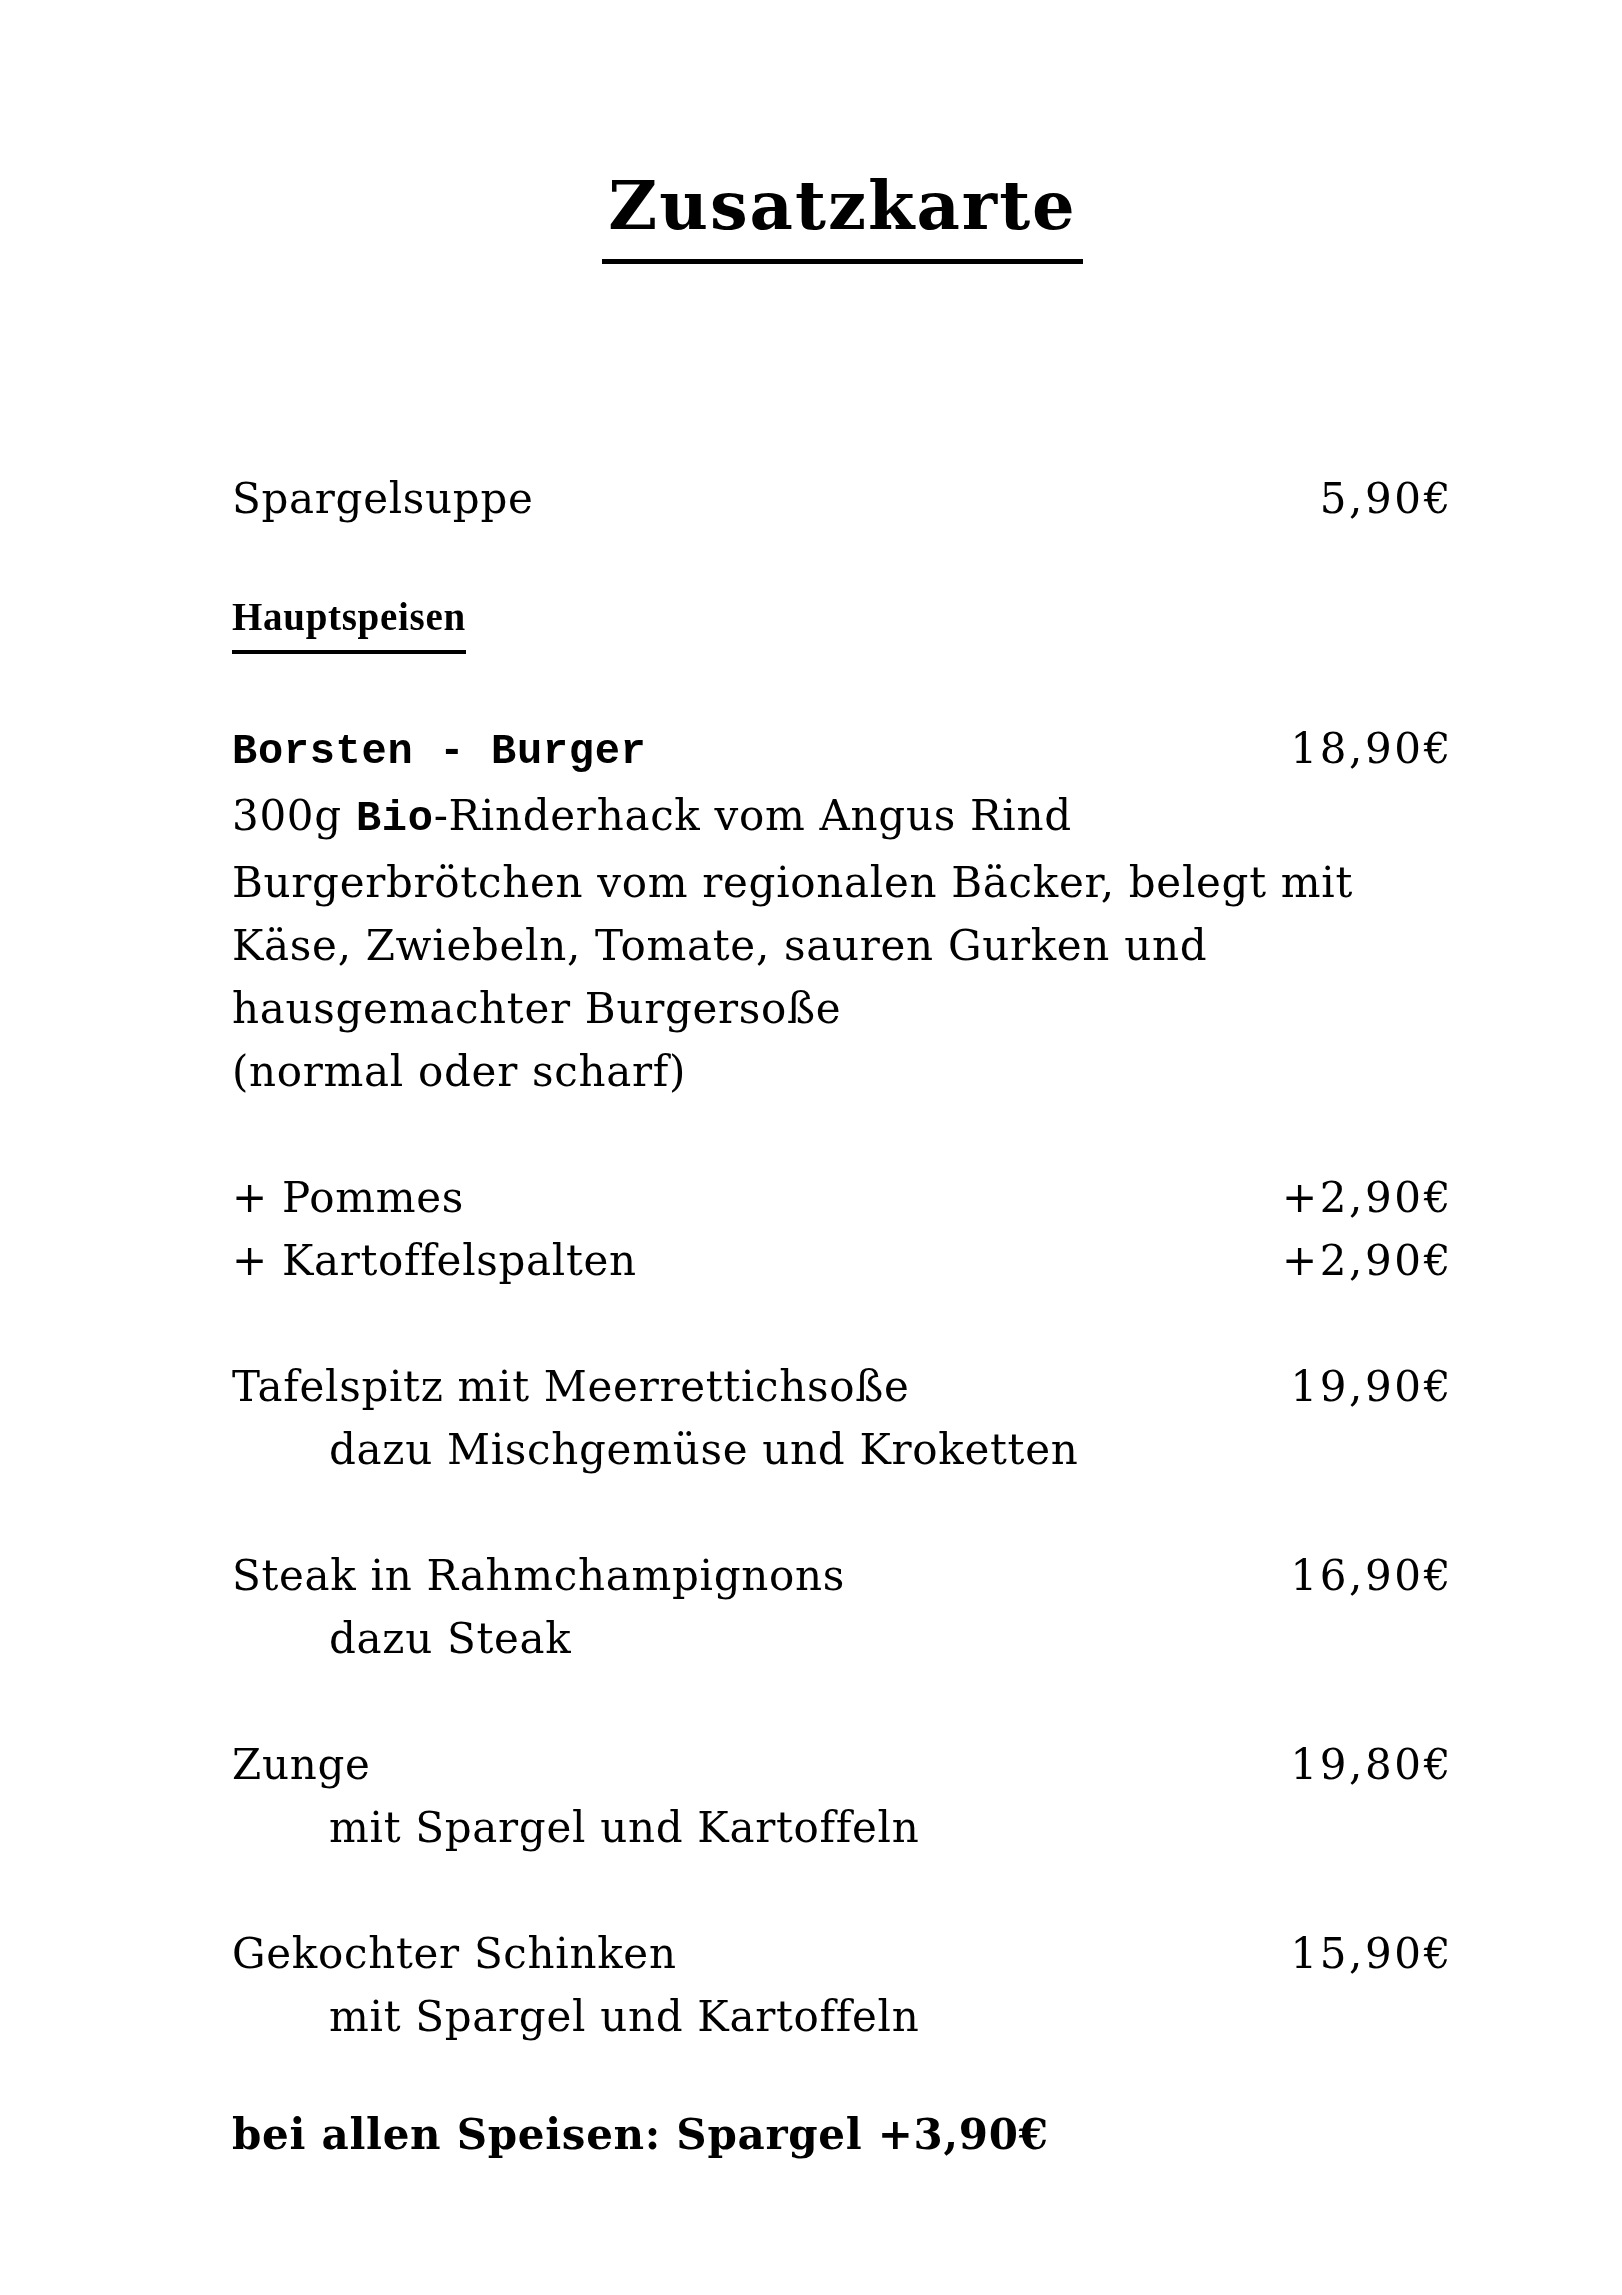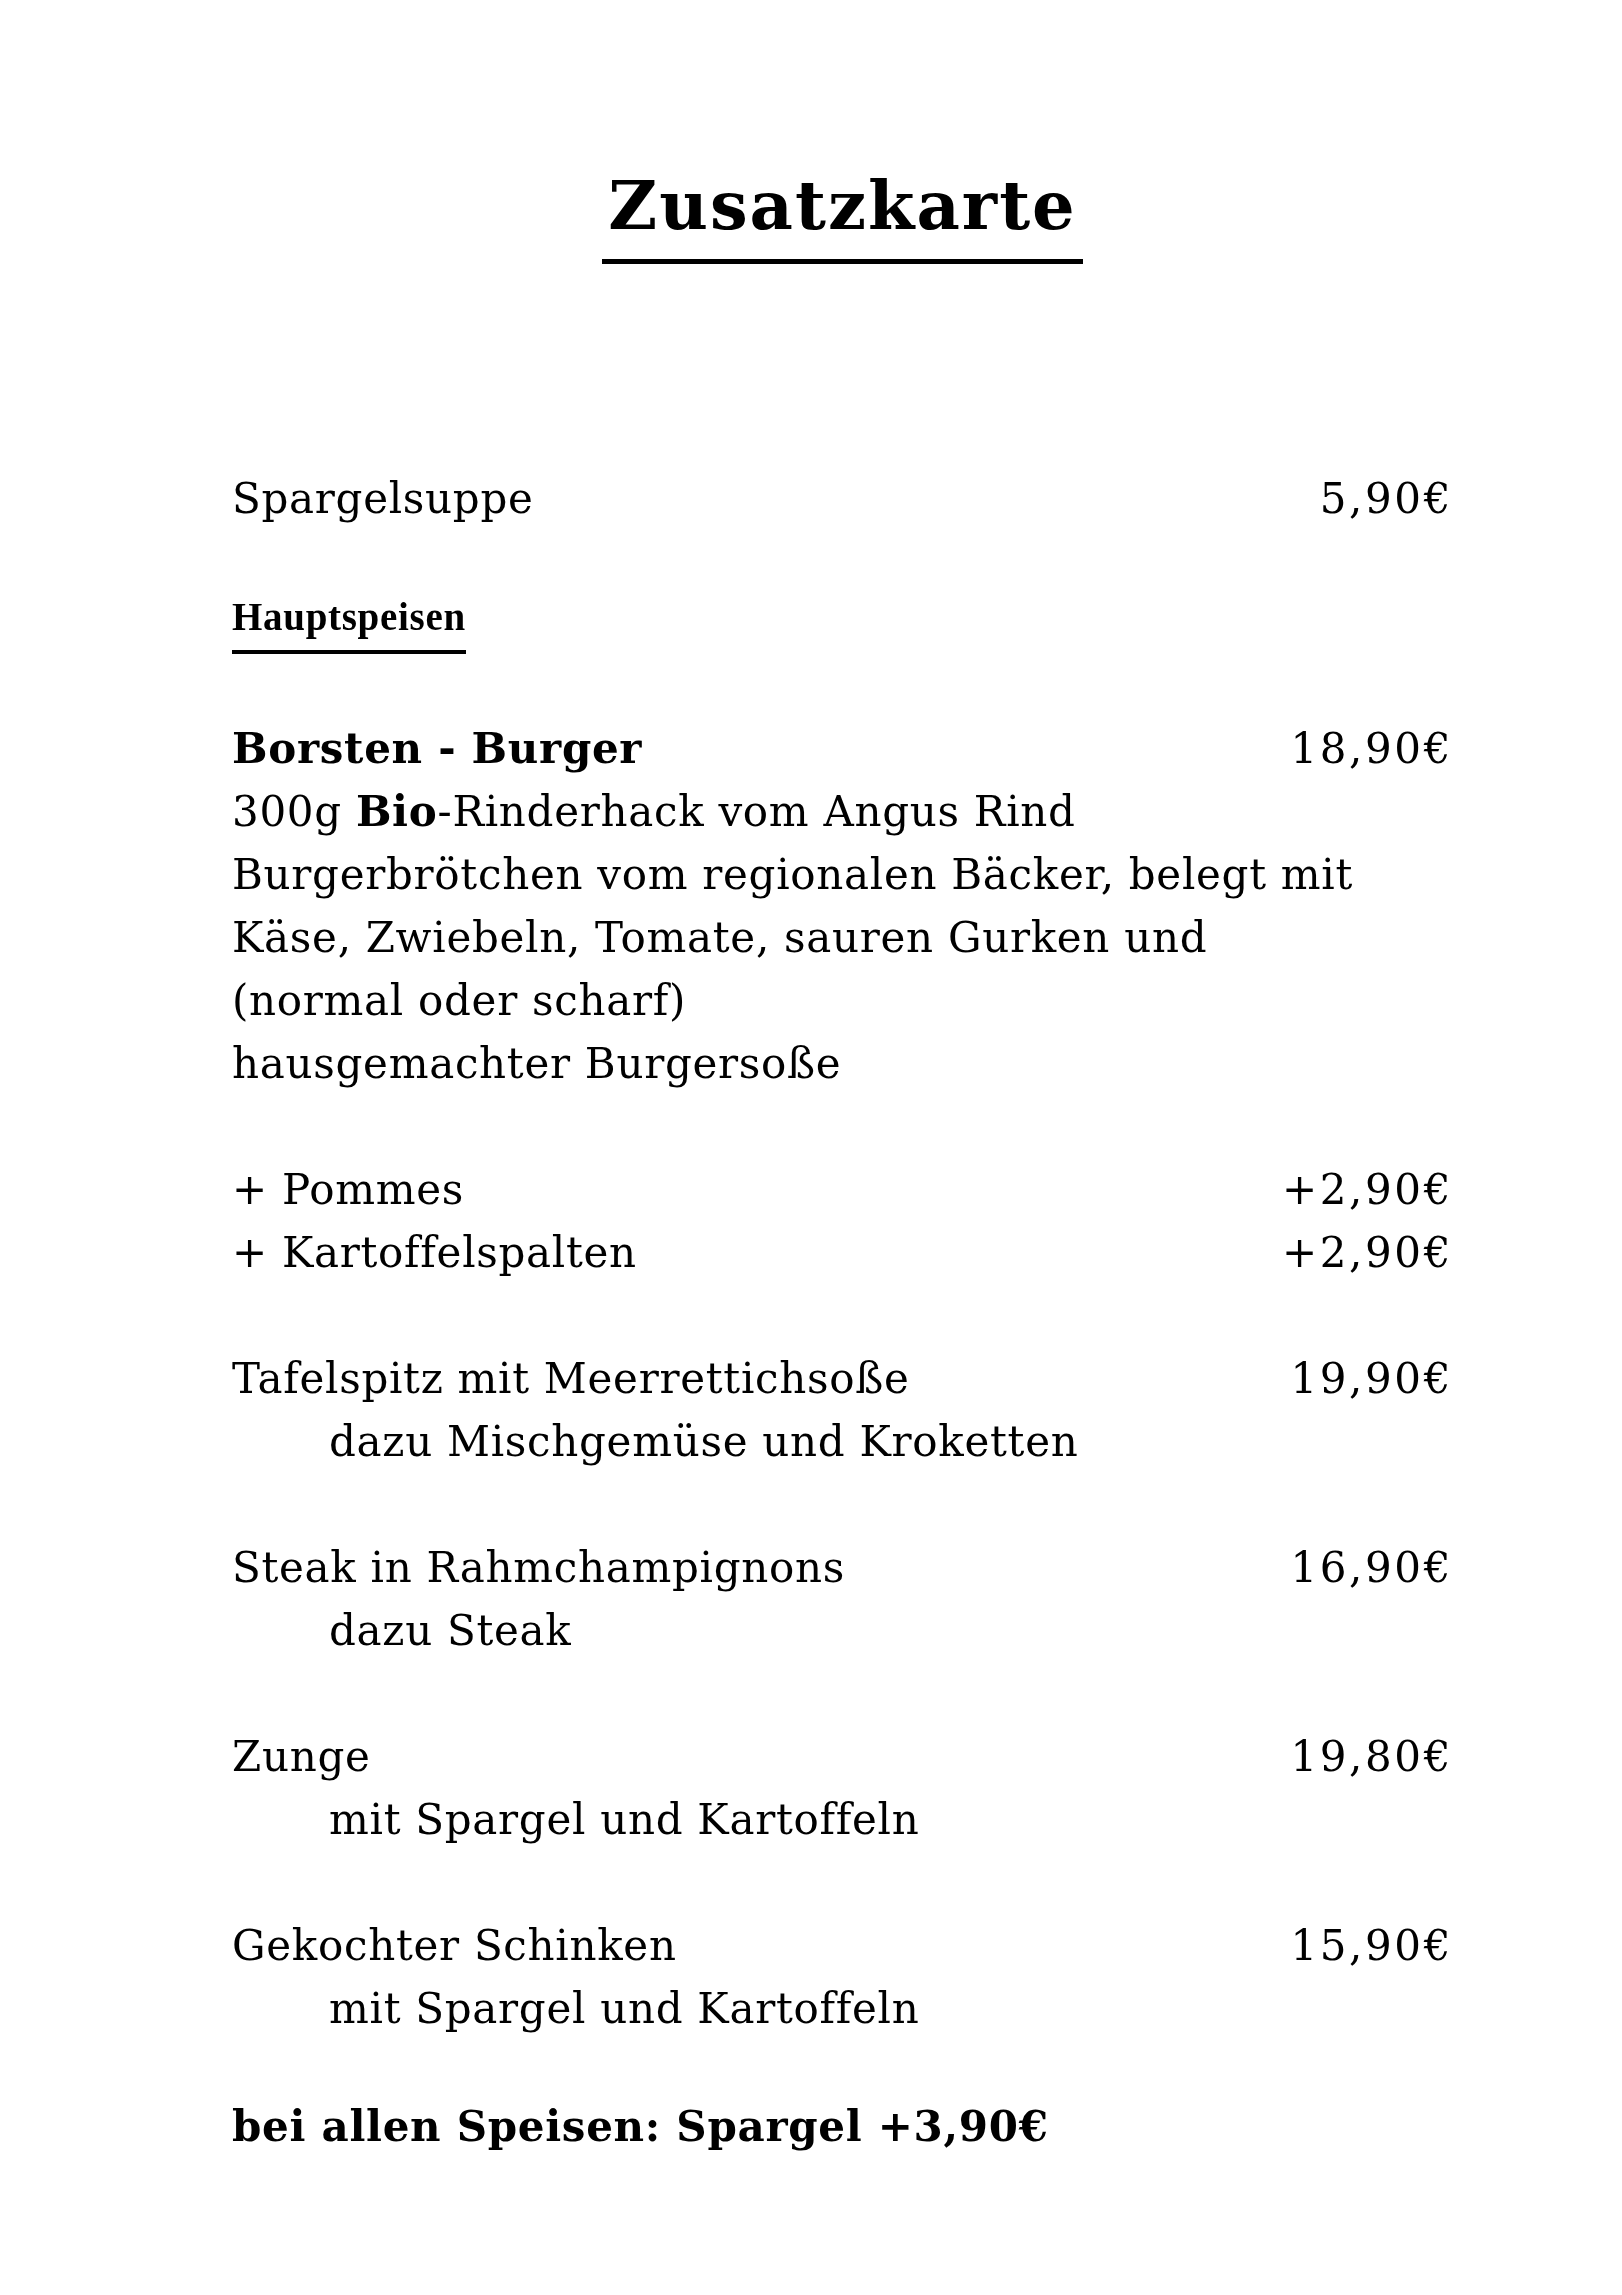--- a/index.html
+++ b/index.html
@@ -43,21 +43,21 @@
     line-height: 63px;
     margin-top: 55px;
     font-family: Liberation Serif, serif;
   }
   .heading .u2 {
     display: inline-block;
     border-bottom: 4.6px solid #000000;
     padding-bottom: 2px;
   }
   .nm { white-space: nowrap; }
-  .b { font-weight: bold; }
+  .b { font-weight: bold; font-family: Liberation Mono, monospace; }
   .pr { letter-spacing: 2.6px; white-space: nowrap; font-weight: normal; }
   .desc { line-height: 63px; }
   .sub { line-height: 63px; padding-left: 97px; }
   .footer {
     margin-top: 55px;
     line-height: 63px;
     font-weight: bold;
   }
 </style>
 </head>
@@ -80,22 +80,22 @@
 
   <div class="row gap">
     <span class="nm b">Borsten - Burger</span>
     <span class="pr">18,90€</span>
   </div>
   <div class="desc">
     <span>300g </span><span class="b">Bio</span><span>-Rinderhack vom Angus Rind</span>
   </div>
   <div class="desc">Burgerbrötchen vom regionalen Bäcker, belegt mit</div>
   <div class="desc">Käse, Zwiebeln, Tomate, sauren Gurken und</div>
+  <div class="desc">hausgemachter Burgersoße</div>
   <div class="desc">(normal oder scharf)</div>
-  <div class="desc">hausgemachter Burgersoße</div>
 
   <div class="row gap">
     <span class="nm">+ Pommes</span>
     <span class="pr">+2,90€</span>
   </div>
   <div class="row">
     <span class="nm">+ Kartoffelspalten</span>
     <span class="pr">+2,90€</span>
   </div>
 

